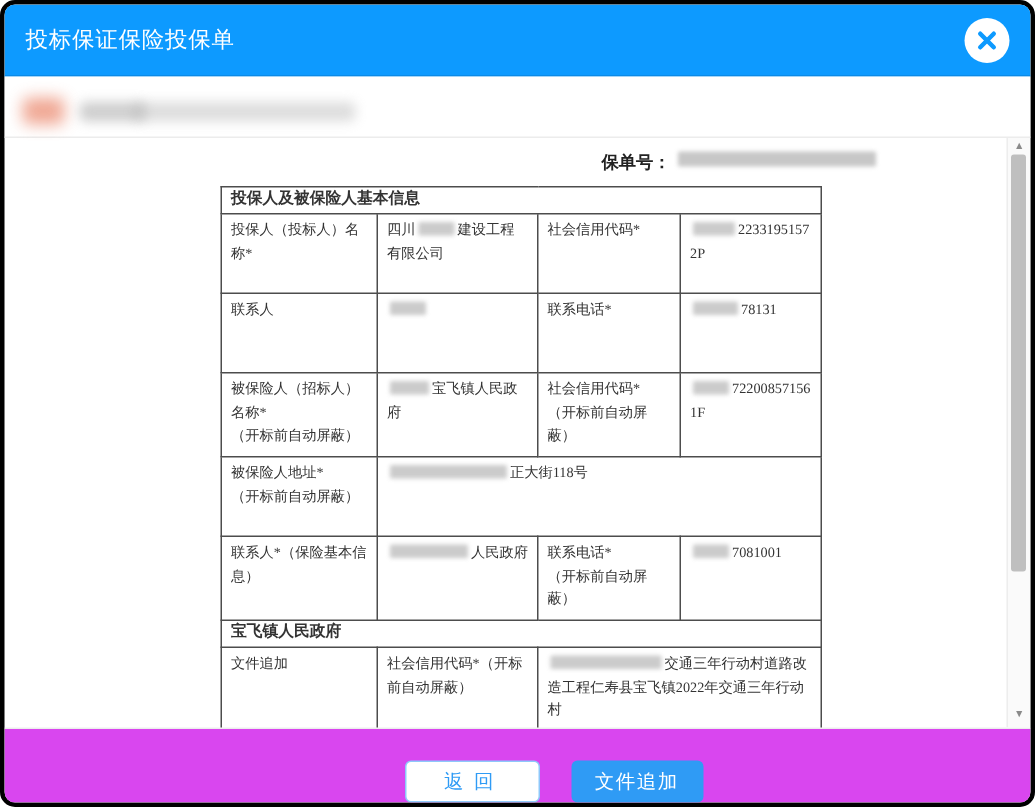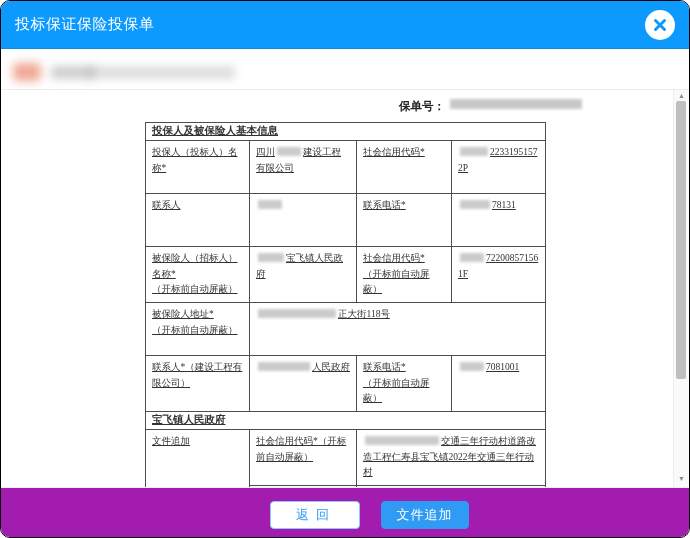--- a/index.html
+++ b/index.html
@@ -1,18 +1,18 @@
 <!DOCTYPE html>
 <html><head>
 <meta charset="utf-8">
 <style>
   html,body { margin:0; padding:0; background:#ffffff; font-family:"Liberation Sans", sans-serif; }
   .modal {
     position:relative; width:690px; height:538px; box-sizing:border-box;
-    border:1px solid #000000; border-radius:10px; overflow:hidden;
+    border:3px solid #000000; border-radius:10px; overflow:hidden;
     background:#fff; display:flex; flex-direction:column;
   }
   
   .hdr {
     height:48px; flex:0 0 48px; background:#0d9aff; display:flex; align-items:center;
     padding:0 14px; box-sizing:border-box; border-bottom:1px solid #0b8ae6;
   }
   .hdr-title { color:#ffffff; font-size:15px; letter-spacing:0.5px; }
   .close-btn {
     margin-left:auto; width:30px; height:30px; border-radius:50%; background:#ffffff;
@@ -29,33 +29,33 @@
   .scroll-wrap { position:relative; flex:1 1 auto; overflow:hidden; border-bottom:1px solid #ededed; }
   .scroll-content { position:absolute; top:0; left:0; right:15px; bottom:0; overflow:hidden; }
   .policy-line { margin:9px 0 9px 398px; height:14px; font-family:"Liberation Serif", serif;
     font-size:11.5px; font-weight:bold; color:#222; display:flex; }
   .policy-redact { display:inline-block; width:132px; height:10px; background:#9a9a9a;
     opacity:.55; filter:blur(1.5px); margin-left:5px; border-radius:1px; }
   
   table.app { border-collapse:collapse; margin-left:144px; width:400px; table-layout:fixed;
     font-family:"Liberation Serif", serif; font-size:9.5px; color:#333; }
   table.app td { border:1px solid #4d4d4d; padding:4px 6px; vertical-align:top; line-height:1.65;
-    word-break:break-all; overflow:hidden;text-decoration:underline; }
+    word-break:break-all; overflow:hidden; }
   tr.section-row td { font-weight:bold; font-size:10.5px; line-height:1.2; padding:2px 6px; }
   tr.section-row { height:18px; }
   tr.data-row { height:53px; }
   .redact { display:inline-block; height:9px; background:#b0b0b0; opacity:.65; filter:blur(1.5px);
     border-radius:1px; margin:0 2px; vertical-align:-1px; }
   
   .sbar { position:absolute; top:0; right:0; bottom:0; width:15px; background:#fafafa; border-left:1px solid #ededed; }
   .sb-arrow { position:absolute; left:0; width:15px; height:12px; text-align:center; font-size:7px; color:#8a8a8a; line-height:12px; cursor:pointer; }
   .sb-up { top:0; }  .sb-down { bottom:2px; }
   .sb-thumb { position:absolute; left:2px; right:3px; top:11px; height:278px; background:#bfbfbf; border-radius:2px; cursor:grab; }
   
-  .footer { height:49px; flex:0 0 49px; background:#a21caf; display:flex; align-items:center; justify-content:center; }
+  .footer { height:49px; flex:0 0 49px; background:#d946ef; display:flex; align-items:flex-end; justify-content:center; }
   .footer-inner { display:flex; gap:21px; margin-left:48px; padding-top:5px; }
   .btn { height:28px; border-radius:4px; font-size:13px; font-family:"Liberation Sans", sans-serif; cursor:pointer; box-sizing:border-box; }
   .btn-back { width:90px; background:#ffffff; border:1px solid #8ec8fa; color:#2f9bf5; letter-spacing:7px; padding-left:9px; }
   .btn-append { width:88px; background:#2f9bf5; border:1px solid #2f9bf5; color:#ffffff; letter-spacing:1px; }
 </style>
 </head>
 <body>
 
 <div class="modal">
 
@@ -110,21 +110,21 @@
               <td>被保险人（招标人）名称*<br>（开标前自动屏蔽）</td>
               <td><span class="redact" style="width: 26px;"></span>宝飞镇人民政府</td>
               <td>社会信用代码*<br>（开标前自动屏蔽）</td>
               <td><span class="redact" style="width: 24px;"></span>722008571561F</td>
             </tr>
             <tr class="data-row">
               <td>被保险人地址*<br>（开标前自动屏蔽）</td>
               <td colspan="3"><span class="redact" style="width: 78px;"></span>正大街118号</td>
             </tr>
             <tr class="data-row">
-              <td>联系人*（建设工程有限公司）</td>
+              <td>联系人*（保险基本信息）</td>
               <td><span class="redact" style="width: 52px;"></span>人民政府</td>
               <td>联系电话*<br>（开标前自动屏蔽）</td>
               <td><span class="redact" style="width: 24px;"></span>7081001</td>
             </tr>
             <tr class="section-row">
               <td colspan="4">宝飞镇人民政府</td>
             </tr>
             <tr class="data-row">
               <td rowspan="2">文件追加</td>
               <td>社会信用代码*（开标前自动屏蔽）</td>

